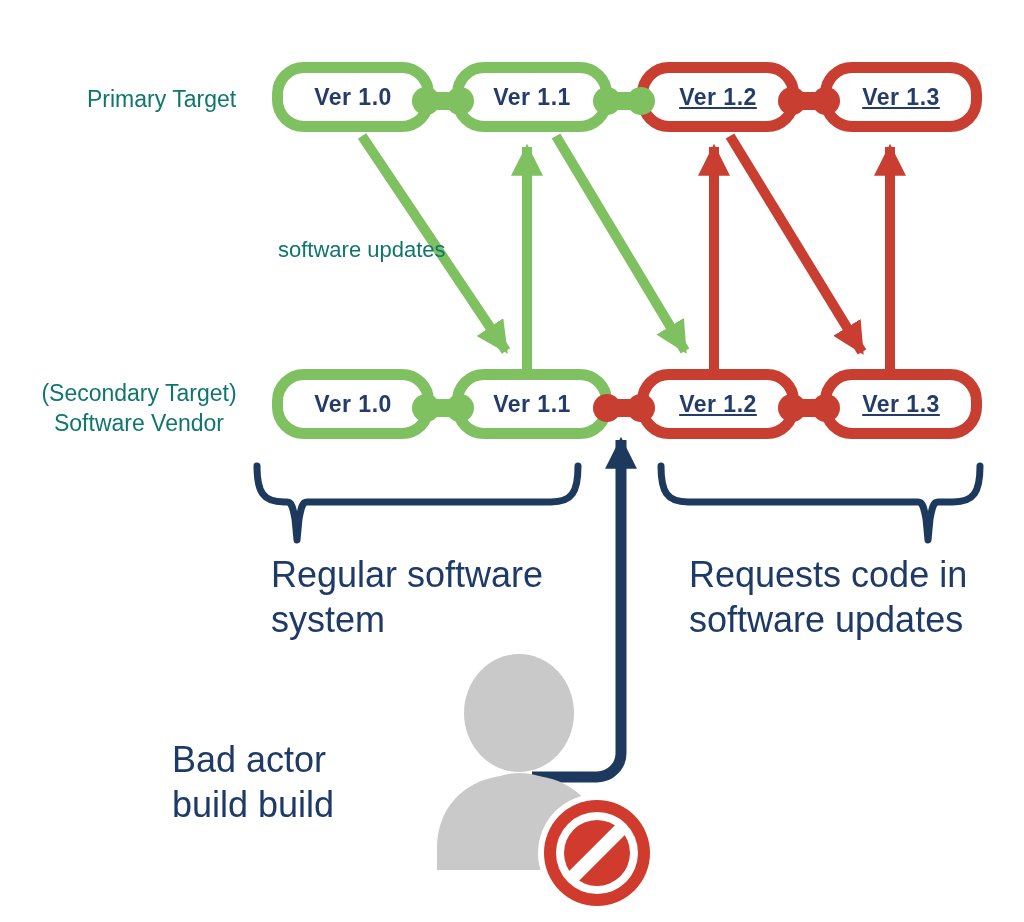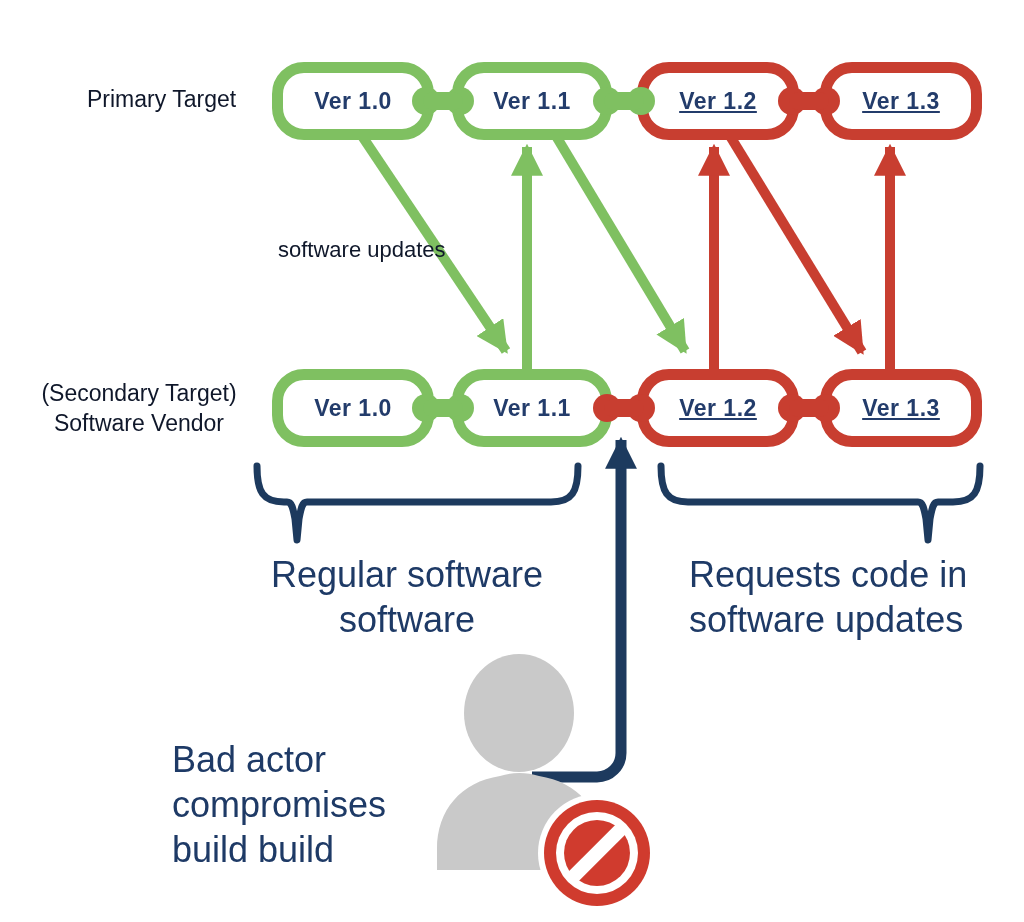--- a/index.html
+++ b/index.html
@@ -4,27 +4,27 @@
 <style>
   html,body{margin:0;padding:0;background:#ffffff;}
   .canvas{
     position:relative;width:1024px;height:922px;overflow:hidden;
     font-family:"Liberation Sans", sans-serif;background:#ffffff;
   }
   .layer{position:absolute;left:0;top:0;width:1024px;height:922px;pointer-events:none;}
   .under{z-index:1;}
   .over{z-index:3;}
   .pill{
-    position:absolute;z-index:2;height:78px;background:#ffffff;
+    position:absolute;z-index:2;height:70px;background:#ffffff;
     border:11px solid #7fc061;border-radius:32px;box-sizing:border-box;
     display:flex;align-items:center;justify-content:center;
     font-size:23px;font-weight:700;color:#233c6b;letter-spacing:.5px;
   }
   .pill.compromised{border-color:#c83e30;text-decoration:underline;}
-  .lbl{position:absolute;z-index:4;color:#0f172a;white-space:nowrap;}
+  .lbl{position:absolute;z-index:4;color:#0f766e;white-space:nowrap;}
   .lbl div{white-space:nowrap;}
   .row-label{font-size:23px;line-height:30px;font-weight:400;}
   .requests{font-size:22px;line-height:29px;left:278px;top:235px;}
   .big{font-size:36px;line-height:45px;color:#1e3a66;}
 </style>
 </head>
 <body>
 
 <div class="canvas">
 
@@ -129,29 +129,28 @@
 
   <div class="lbl row-label" style="left:19px;top:378px;width:240px;text-align:center;">
     <div>(Secondary Target)</div>
     <div>Software Vendor</div>
   </div>
 
   <div class="lbl requests">
     <div>software updates</div>
   </div>
 
-  <div class="lbl big" style="left:271px;top:552px;text-align:center;">
+  <div class="lbl big" style="left:271px;top:552px;">
     <div>Regular software</div>
-    <div>software</div>
+    <div>system</div>
   </div>
 
   <div class="lbl big" style="left:689px;top:552px;">
     <div>Requests code in</div>
     <div>software updates</div>
   </div>
 
   <div class="lbl big" style="left:172px;top:737px;">
     <div>Bad actor</div>
-    <div>compromises</div>
     <div>build build</div>
   </div>
 
 </div>
 
 </body></html>

